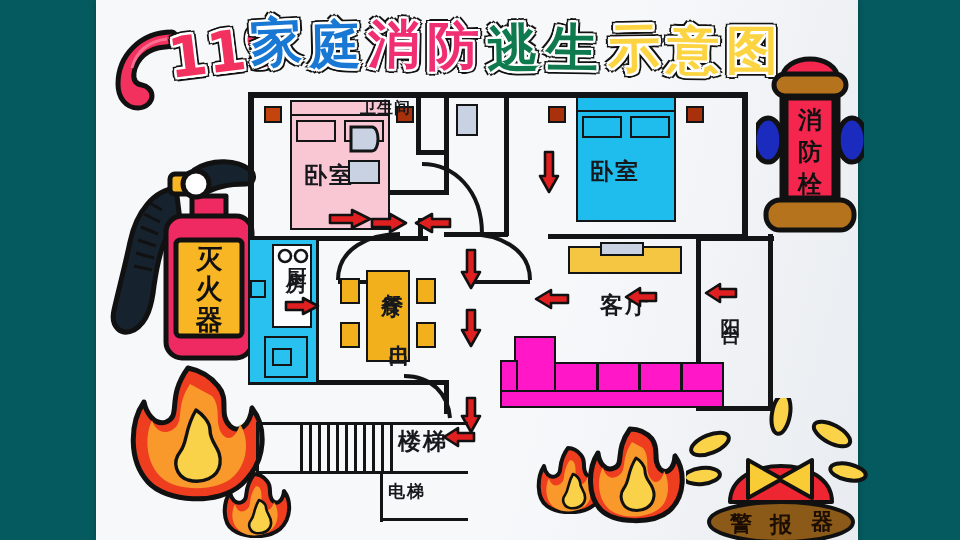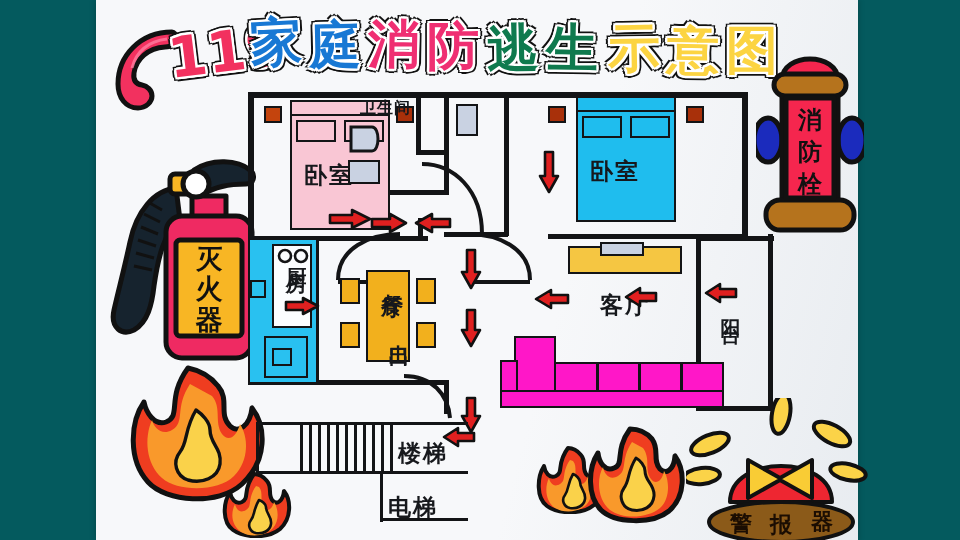--- a/index.html
+++ b/index.html
@@ -56,21 +56,21 @@
   }
   .vlabel{writing-mode:vertical-rl;letter-spacing:4px;}
   .furn{position:absolute;border:2.6px solid #131416;box-sizing:border-box;}
   .arrow{position:absolute;}
 
   #bottom-area{position:absolute;left:250px;top:404px;width:340px;height:120px;}
   .stair-stripe{position:absolute;background:#131416;width:3.4px;top:2px;bottom:2px;}
 
   .lbl-small{
     position:absolute;color:#16181c;font-weight:bold;
-    font-family:"DejaVu Sans","Liberation Sans",sans-serif;letter-spacing:2px;margin-top:12px;
+    font-family:"DejaVu Sans","Liberation Sans",sans-serif;letter-spacing:2px;
   }
 </style>
 </head>
 <body style="background: rgb(4, 90, 94);">
 
 <div id="stage">
   <div class="paper" style="background: rgb(247, 248, 250);"></div>
 
   <div id="title-block">
     <svg id="phone-icon" viewBox="0 0 76 86">
@@ -314,20 +314,20 @@
       <div class="stair-stripe" style="left:63px;"></div>
       <div class="stair-stripe" style="left:72px;"></div>
       <div class="stair-stripe" style="left:81px;"></div>
       <div class="stair-stripe" style="left:90px;"></div>
     </div>
     <div class="wall" style="left:140px;top:19px;width:3.4px;height:50px;"></div>
     <div class="lbl-small" style="left:148px;top:22px;font-size:23px;">楼梯</div>
 
     <div class="wall" style="left:130px;top:70px;width:3.4px;height:48px;"></div>
     <div class="wall" style="left:130px;top:114px;width:88px;height:3.4px;"></div>
-    <div class="lbl-small" style="left:138px;top:76px;font-size:23px;">电梯</div>
+    <div class="lbl-small" style="left:138px;top:76px;font-size:17px;">电梯</div>
 
     <svg class="arrow" style="left:192px;top:22px;width:34px;height:22px;" viewBox="0 0 34 22">
       <path d="M32 7 L16 7 L16 2 L2 11 L16 20 L16 15 L32 15 Z" fill="#e02020" stroke="#111" stroke-width="2.6" stroke-linejoin="round"></path>
     </svg>
   </div>
 
 </div>
 
 </body></html>

